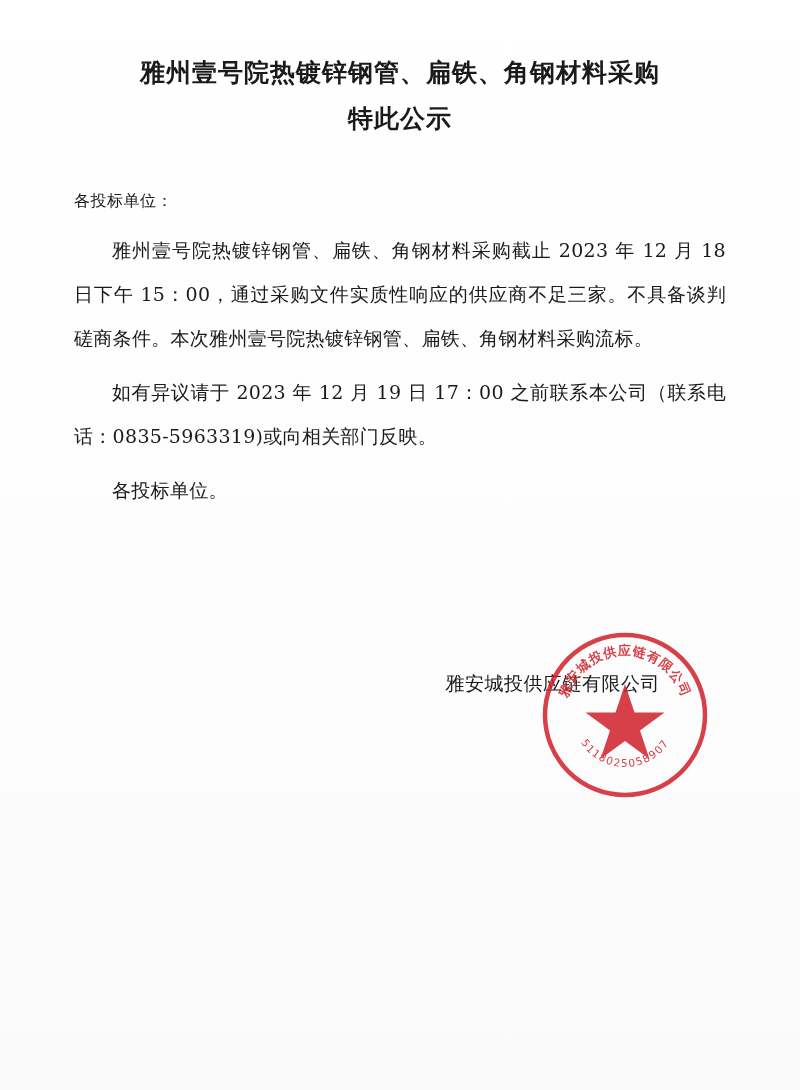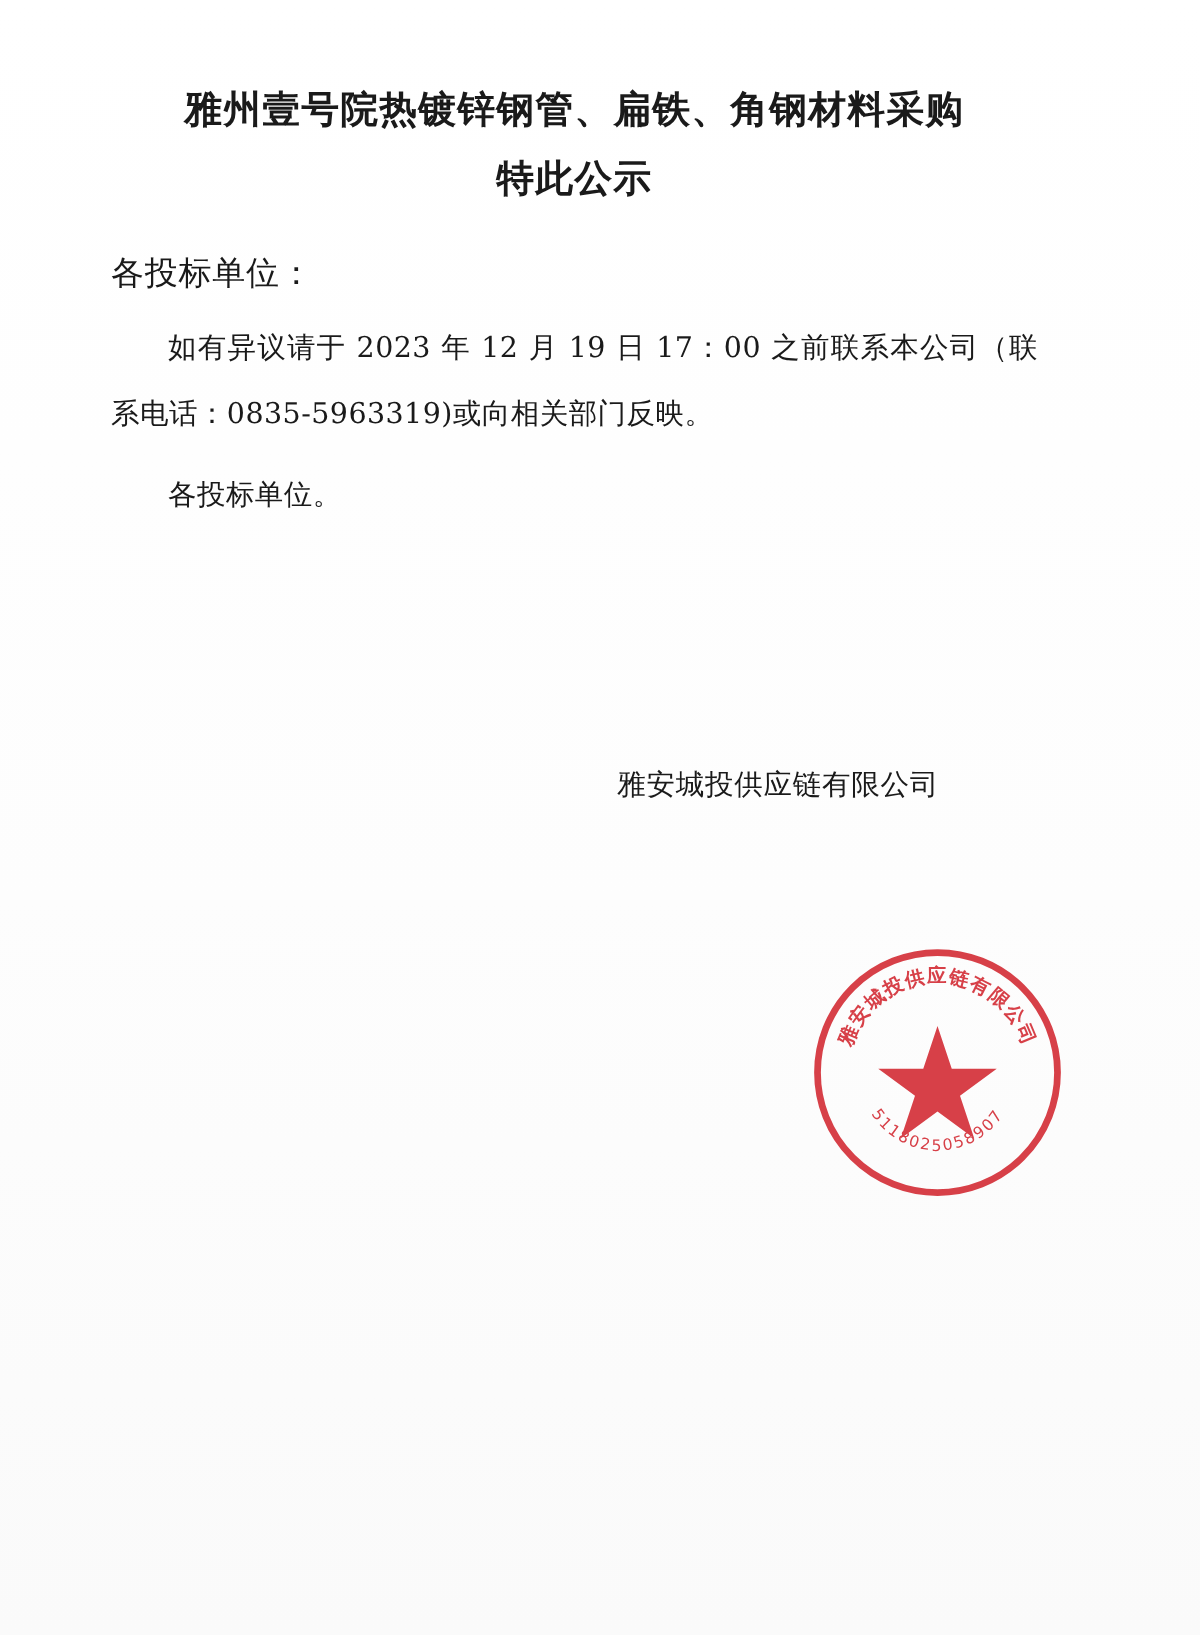--- a/index.html
+++ b/index.html
@@ -13,21 +13,21 @@
     font-family: "DejaVu Serif", "Liberation Serif", serif;
     color: #1a1a1a;
     position: relative;
     overflow: hidden;
   }
   .page {
     position: relative;
     width: 800px;
     height: 1090px;
     box-sizing: border-box;
-    padding: 40px 108px 0 74px;
+    padding: 40px 74px 0 74px;
     background: #fefefe;
     border-radius: 30px;
   }
   
   .page::before {
     content: "";
     position: absolute;
     inset: 0;
     background: linear-gradient(180deg, #ffffff 0%, #fdfdfd 55%, #fafafa 100%);
     pointer-events: none;
@@ -42,22 +42,22 @@
     font-weight: bold;
     letter-spacing: 1px;
     line-height: 46px;
     margin: 10px 0 0 0;
     font-family: "DejaVu Serif", "Liberation Serif", serif;
   }
   .doc-title .line2 {
     display: block;
   }
   .salutation {
-    margin-top: 24px;
-    font-size: 22px;
+    margin-top: 42px;
+    font-size: 16px;
     line-height: 34px;
     letter-spacing: 0.5px;
   }
   .para {
     font-size: 19px;
     line-height: 44px;
     text-align: justify;
     text-justify: inter-ideograph;
     text-indent: 2em;
     margin: 10px 0 0 0;
@@ -112,20 +112,21 @@
 <div class="page">
   <div class="content">
 
     <h1 class="doc-title">
       <span>雅州壹号院热镀锌钢管、扁铁、角钢材料采购</span>
       <span class="line2">特此公示</span>
     </h1>
 
     <div class="salutation">各投标单位：</div>
 
+    <p class="para">雅州壹号院热镀锌钢管、扁铁、角钢材料采购截止 2023 年 12 月 18 日下午 15：00，通过采购文件实质性响应的供应商不足三家。不具备谈判磋商条件。本次雅州壹号院热镀锌钢管、扁铁、角钢材料采购流标。</p>
 
     <p class="para">如有异议请于 2023 年 12 月 19 日 17：00 之前联系本公司（联系电话：0835-5963319)或向相关部门反映。</p>
 
     <p class="para">各投标单位。</p>
 
     <div class="signature">
       <span class="sig-line">雅安城投供应链有限公司</span>
     </div>
 
   </div>

